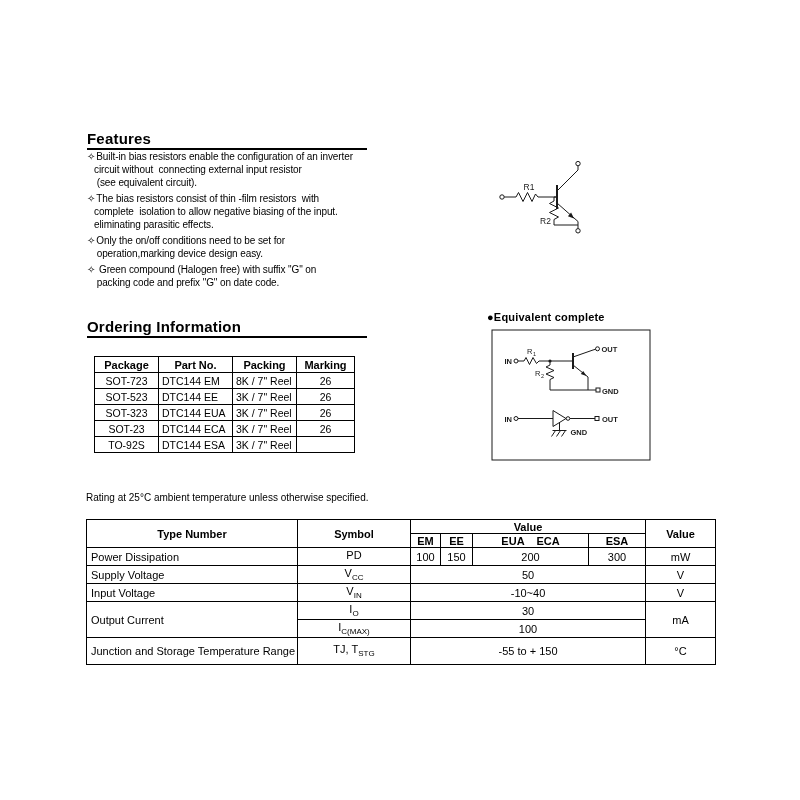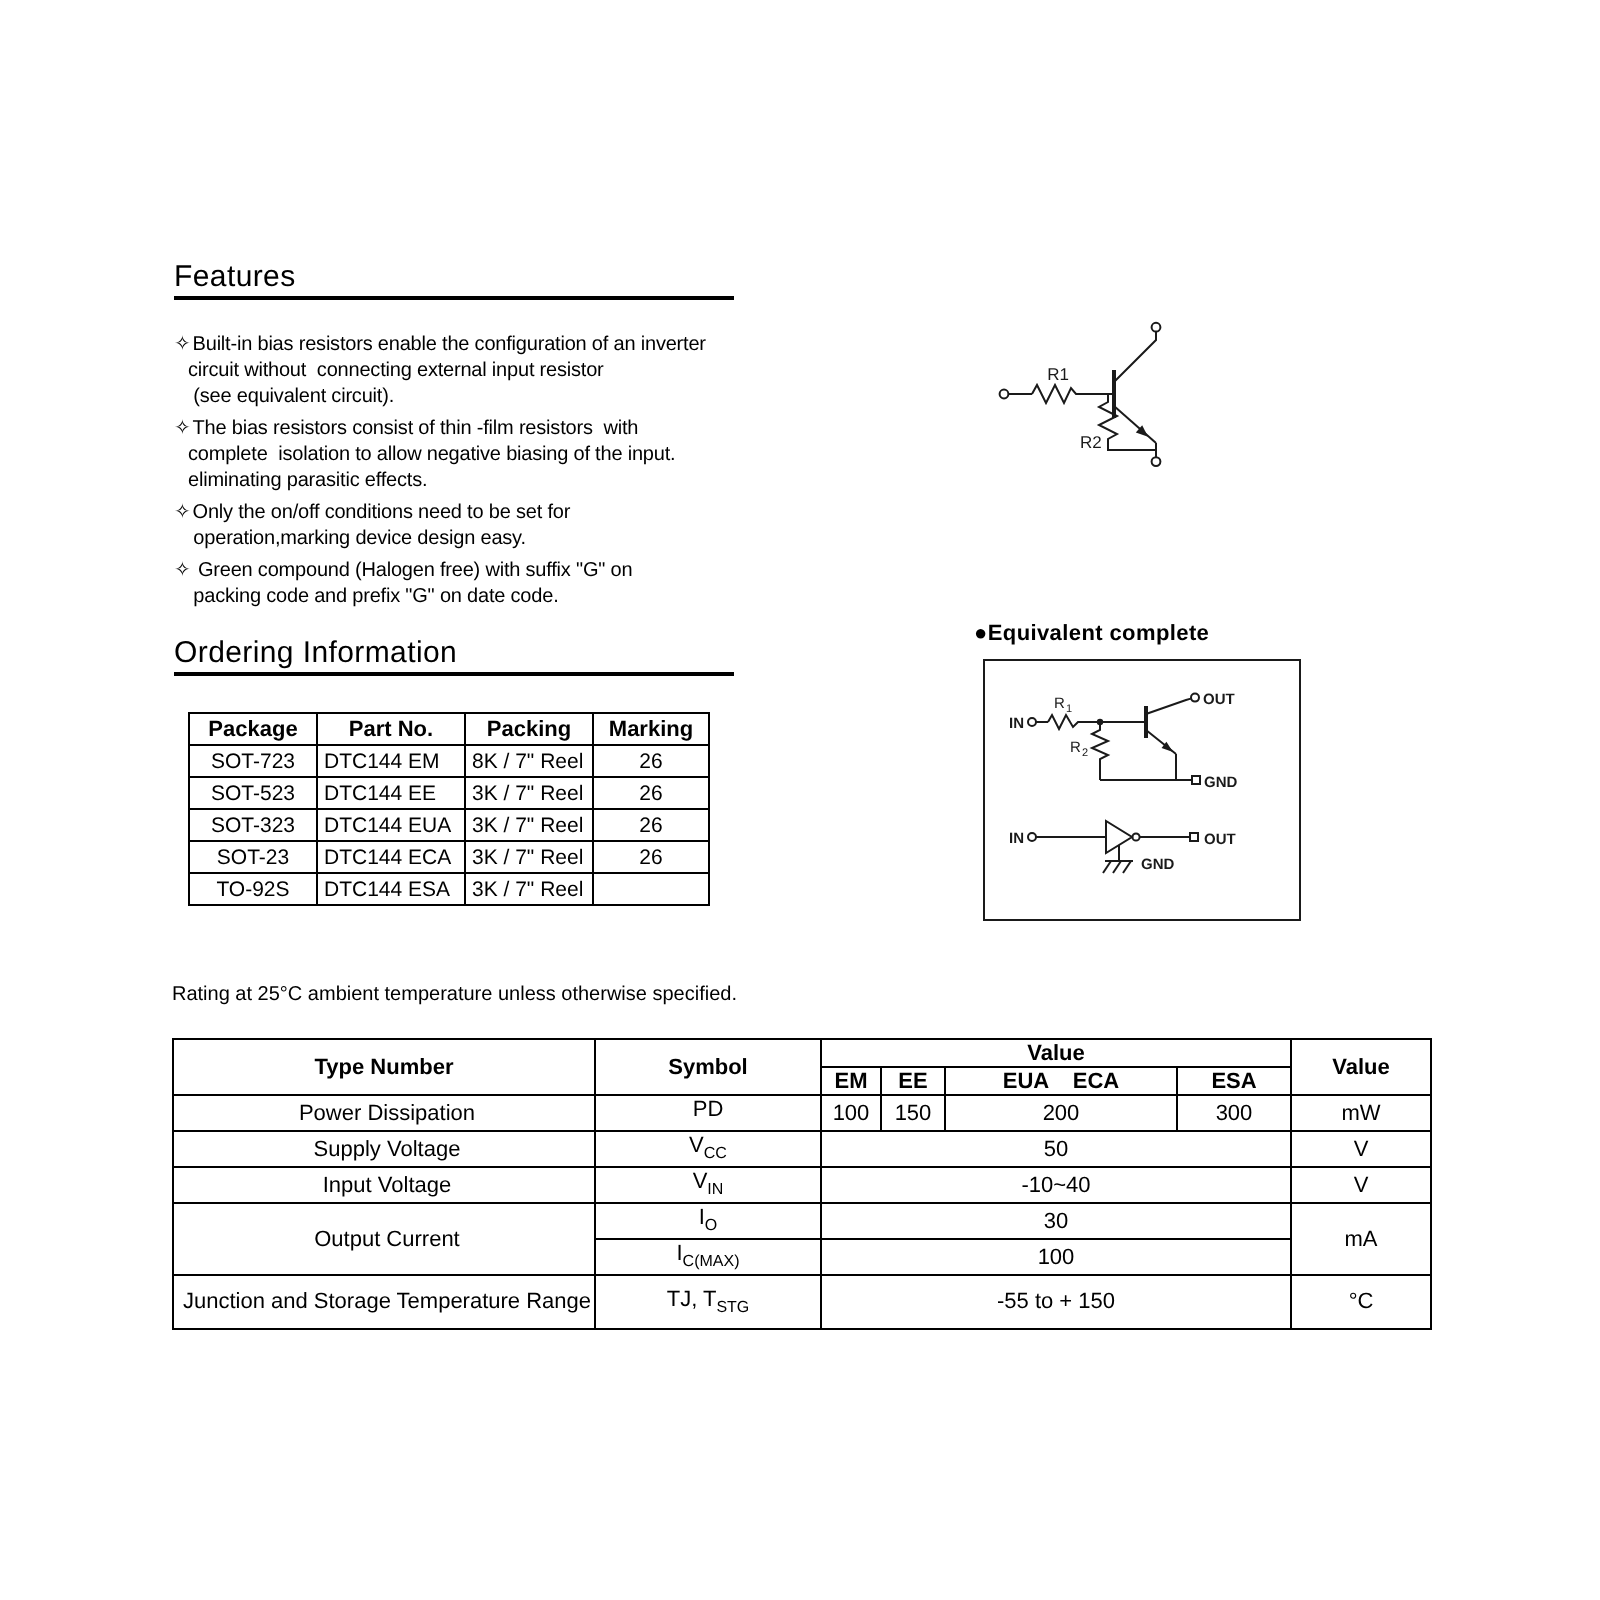--- a/index.html
+++ b/index.html
@@ -3,27 +3,27 @@
 <meta charset="utf-8">
 <style>
   html,body{margin:0;padding:0;}
   body{
     width:800px;height:800px;background:#ffffff;color:#000;
     font-family:"Liberation Sans", sans-serif;position:relative;overflow:hidden;
   }
   .abs{position:absolute;}
   
   .sec-heading{
-    font-size:15px;font-weight:normal;letter-spacing:0.2px;
+    font-size:15px;font-weight:bold;letter-spacing:0.2px;
     border-bottom:2px solid #000;padding-bottom:1px;width:fit-content;
   }
   .wide-rule{min-width:280px;}
   
   .features{left:87px;top:130px;width:310px;}
-  .feat-body{margin-top:16px;}
+  .feat-body{margin-top:0;}
   .feat-bullet{margin-bottom:3px;}
   .feat-line{font-size:10px;line-height:13px;white-space:pre;letter-spacing:-0.1px;}
   .feat-line.cont{padding-left:7px;}
   .mk{margin-right:1px;}
   
   .ordering{left:87px;top:318px;}
   .ordering table{border-collapse:collapse;table-layout:fixed;margin-top:18px;margin-left:7px;}
   .ordering th,.ordering td{
     border:1px solid #000;font-size:10.5px;text-align:center;
     height:15px;padding:0 2px;overflow:hidden;
@@ -36,21 +36,21 @@
   .bigtable{left:86px;top:519px;}
   .bigtable table{border-collapse:collapse;table-layout:fixed;width:630px;}
   .bigtable th,.bigtable td{
     border:1px solid #000;font-size:11px;text-align:center;padding:0 1px;overflow:hidden;
   }
   .bigtable thead tr{height:14px;}
   .bigtable th{font-weight:bold;}
   .bigtable th.prewrap{white-space:pre;}
   .bigtable tbody tr{height:18px;}
   .bigtable tbody tr.tall{height:27px;}
-  .bigtable td.lft{text-align:center;padding-left:4px;}
+  .bigtable td.lft{text-align:left;padding-left:4px;}
   sub{font-size:8px;}
   
   svg{display:block;}
   svg text{font-family:"Liberation Sans", sans-serif;fill:#1a1a1a;}
   .bias-circuit{left:488px;top:142px;}
   .equiv{left:485px;top:311px;}
   .equiv-title{font-size:11px;font-weight:bold;padding-left:2px;letter-spacing:0.2px;}
   .equiv svg{margin-top:3px;}
   .stroke{stroke:#1a1a1a;stroke-width:1;fill:none;}
   .thick{stroke-width:2;}

